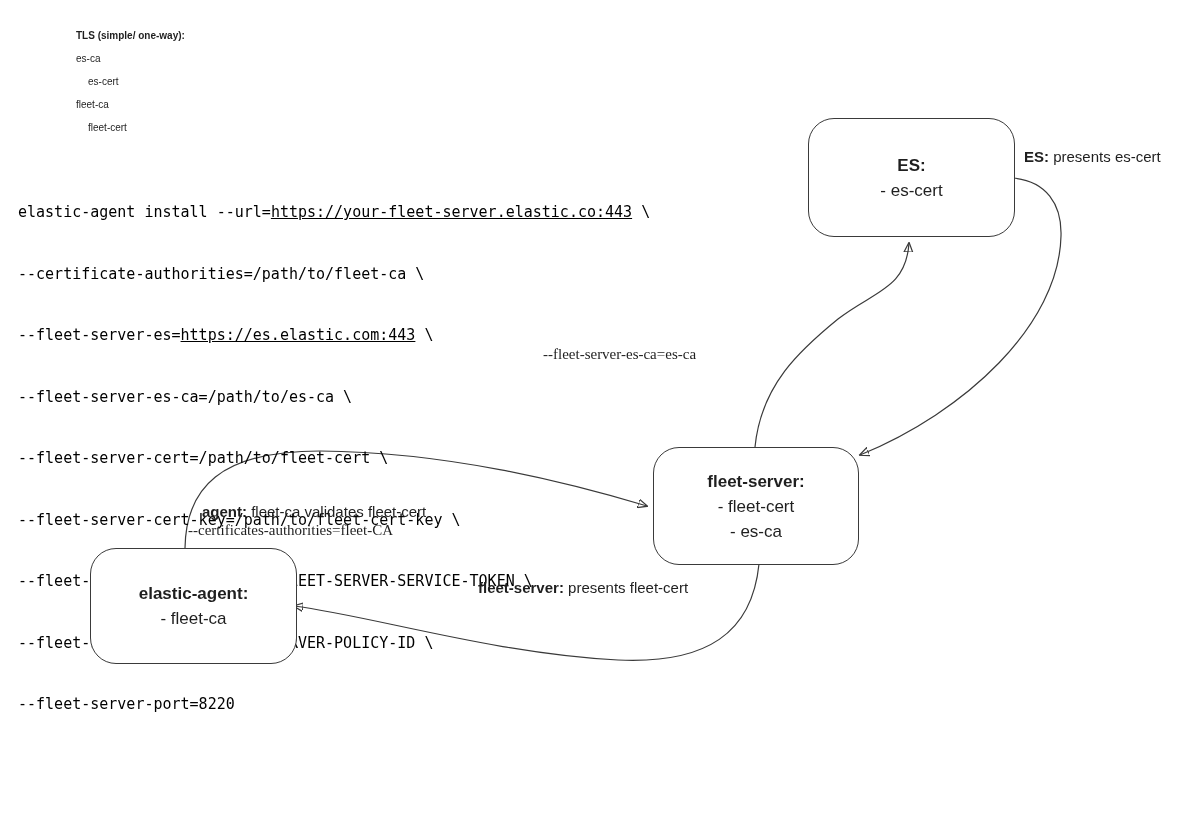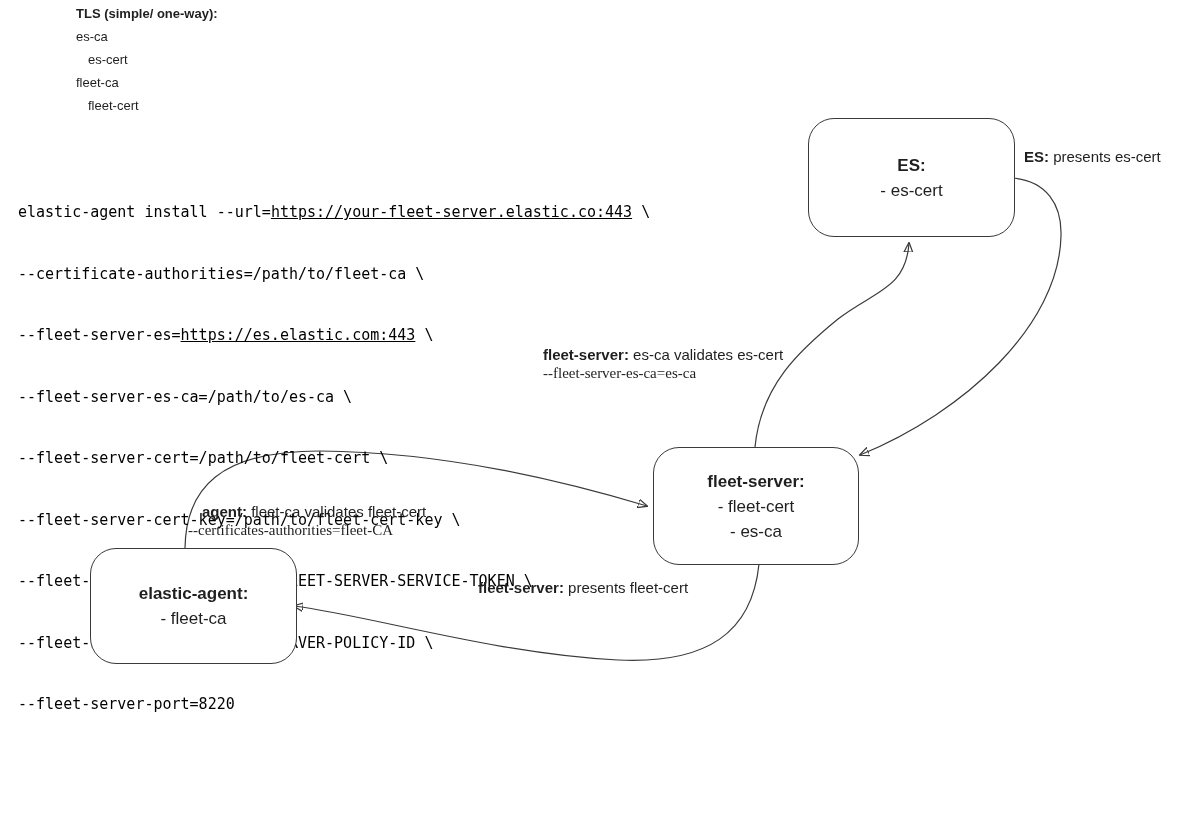--- a/index.html
+++ b/index.html
@@ -4,21 +4,21 @@
 <style>
   html,body{margin:0;padding:0;background:#ffffff;}
   .stage{
     position:relative;width:1189px;height:840px;background:#ffffff;overflow:hidden;
     font-family:"Liberation Sans","DejaVu Sans",sans-serif;color:#1f1f1f;
   }
   .edges{position:absolute;left:0;top:0;pointer-events:none;}
   .edges path{stroke:#3a3a3a;stroke-width:1.2;fill:none;}
 
   
-  .tls{position:absolute;left:76px;top:2px;font-size:13px;line-height:23px;}
+  .tls{position:absolute;left:76px;top:24px;font-size:10px;line-height:23px;}
   .tls .head{font-weight:bold;}
   .tls .indent{padding-left:12px;}
 
   
   .code{
     position:absolute;left:18px;top:161px;
     font-family:"DejaVu Sans Mono","Liberation Mono",monospace;
     font-size:15px;line-height:20.5px;color:#000000;white-space:pre;
   }
   .code .u{text-decoration:underline;}
@@ -100,21 +100,20 @@
   <div class="node" id="node-agent">
     <div class="title">elastic-agent:</div>
     <div>- fleet-ca</div>
   </div>
 
   <div class="elabel" id="lbl-es">
     <div class="l1"><b>ES:</b><span> presents es-cert</span></div>
   </div>
 
   <div class="elabel" id="lbl-fsv">
-    <div class="l1"><b>fleet-server:</b><span> es-ca validates es-cert</span></div>
     <div class="mono">--fleet-server-es-ca=es-ca</div>
   </div>
 
   <div class="elabel" id="lbl-agent">
     <div class="l1"><b>agent:</b><span> fleet-ca validates fleet-cert</span></div>
     <div class="mono">--certificates-authorities=fleet-CA</div>
   </div>
 
   <div class="elabel" id="lbl-fsp">
     <div class="l1"><b>fleet-server:</b><span> presents fleet-cert</span></div>

